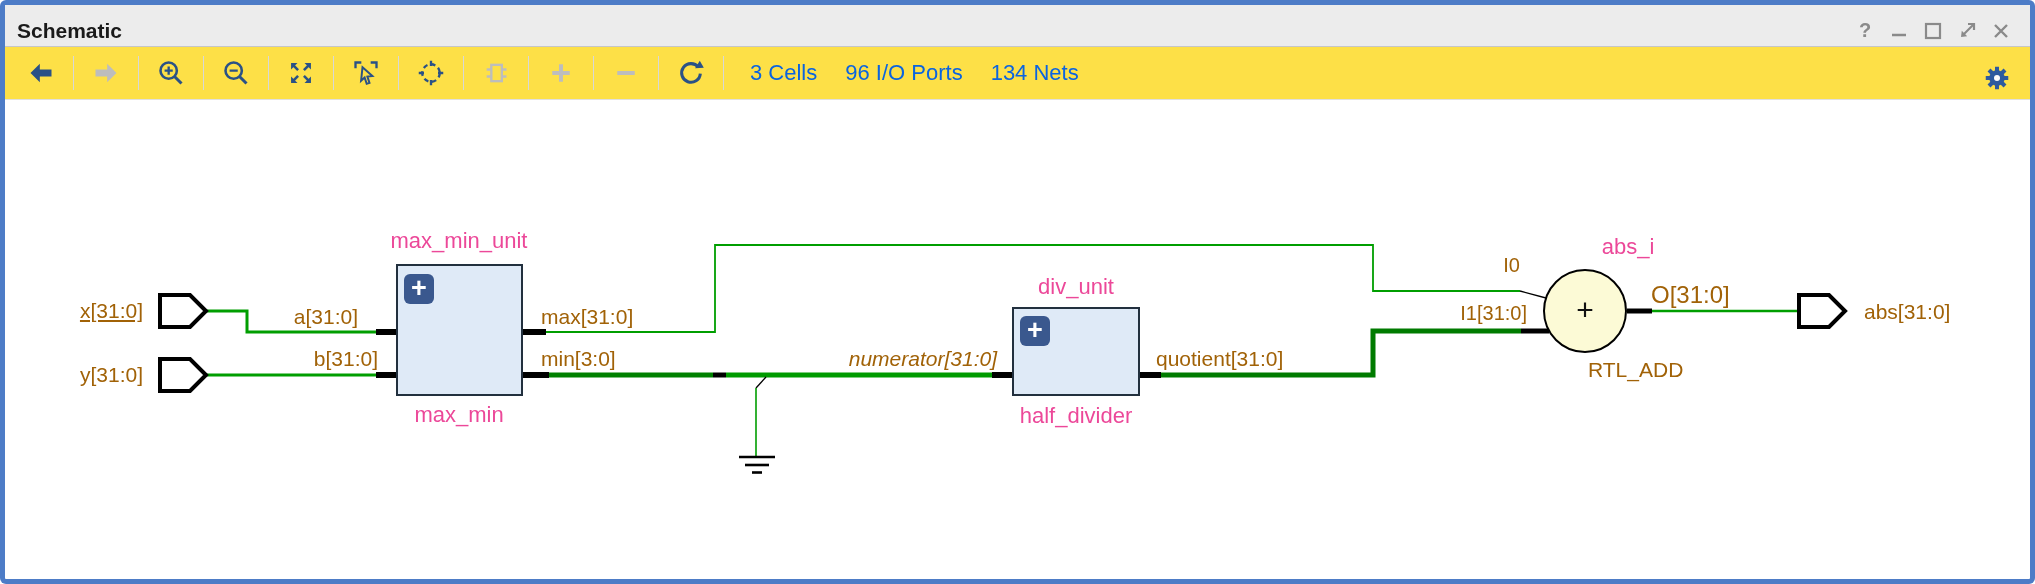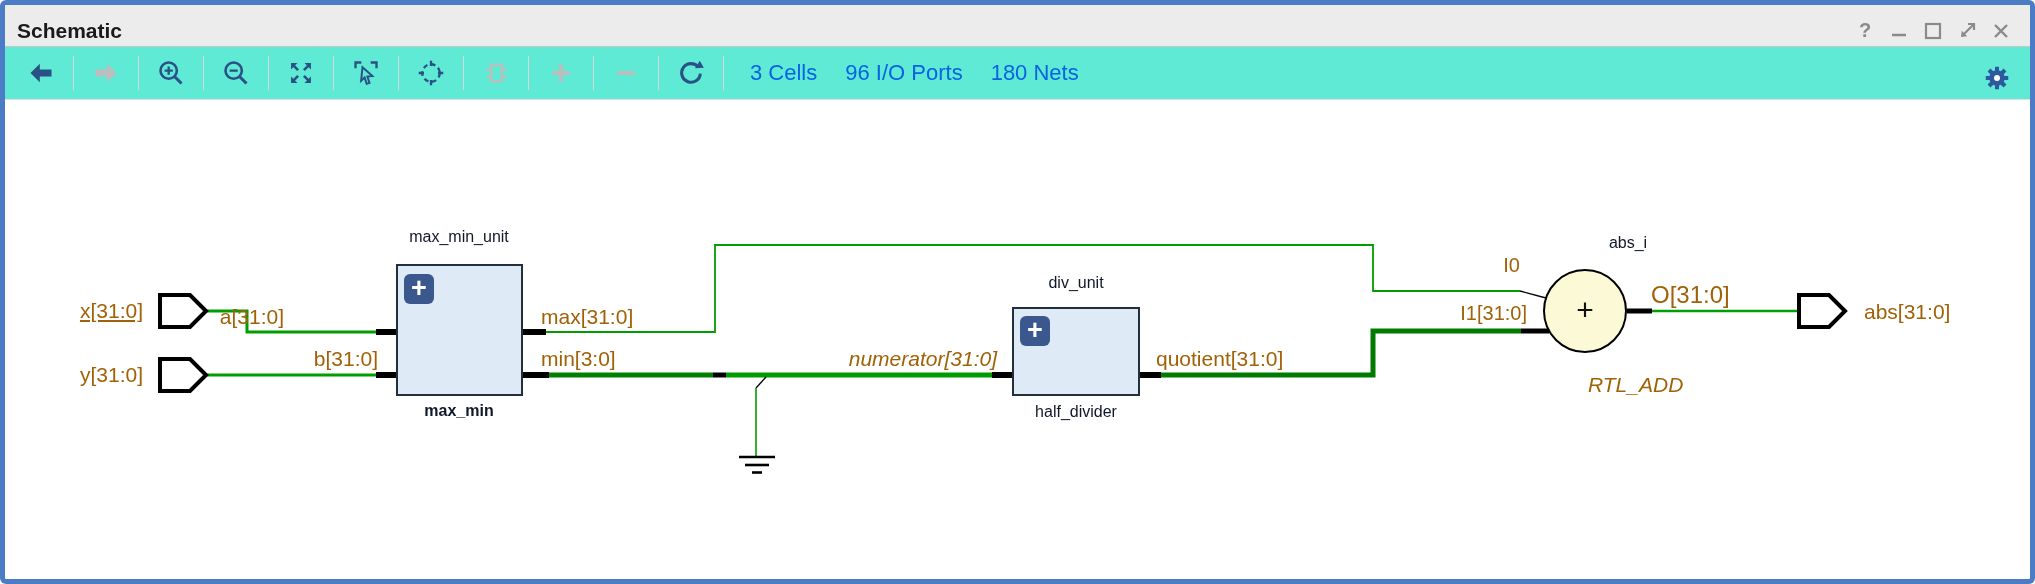--- a/index.html
+++ b/index.html
@@ -7,35 +7,35 @@
   .window{position:relative;width:2035px;height:584px;border-radius:6px;overflow:hidden;
           box-shadow:inset 0 0 0 5px #4d7cc7;background:#fff;box-sizing:border-box;}
   
   .titlebar{position:absolute;left:5px;right:5px;top:5px;height:51px;background:#ececec;
             display:flex;align-items:center;z-index:3;}
   .title{font-size:21px;font-weight:bold;color:#1a1a1a;padding-left:12px;}
   .wc-group{margin-left:auto;display:flex;align-items:center;padding-right:14px;gap:4px;}
   .wc{width:30px;height:28px;display:flex;align-items:center;justify-content:center;
       color:#8a8a8a;font-size:20px;font-weight:bold;cursor:default;}
   
-  .toolbar{position:absolute;left:5px;right:5px;top:46px;height:52px;background:#5eead4;
+  .toolbar{position:absolute;left:5px;right:5px;top:46px;height:52px;background:#fde047;
            border-top:1px solid #c6c6c6;border-bottom:1px solid #e0e0e0;
            display:flex;align-items:center;z-index:3;}
   .tbi{width:44px;height:44px;margin:0 10px;display:flex;align-items:center;justify-content:center;}
   .tbi:first-child{margin-left:14px;}
   .sep{width:1px;height:34px;background:#d8d8d8;flex:0 0 auto;}
   .tb-link{font-size:22px;color:#0a64e0;margin-left:28px;cursor:pointer;white-space:nowrap;}
   .tb-link:first-of-type{margin-left:26px;}
   .gear{margin-left:auto;margin-right:18px;margin-top:14px;}
   
   .stage{position:absolute;inset:0;z-index:1;}
   .stage svg.wires{position:absolute;left:0;top:0;}
   .lbl{position:absolute;font-size:21px;color:#a16207;white-space:nowrap;line-height:1.1;}
   .lbl.r{text-align:right;}
-  .cell-title{position:absolute;font-size:16px;color:#0f172a;white-space:nowrap;transform:translateX(-50%);}
+  .cell-title{position:absolute;font-size:22px;color:#ec4899;white-space:nowrap;transform:translateX(-50%);}
   .block{position:absolute;background:#dfeaf7;border:2px solid #22303e;box-sizing:border-box;}
   .expand-btn{position:absolute;left:6px;width:30px;height:30px;background:#3a588e;border-radius:6px;
               color:#fff;font-size:27px;font-weight:bold;line-height:28px;text-align:center;cursor:pointer;}
   .op-plus{position:absolute;left:1568px;top:293px;width:34px;text-align:center;
            font-size:30px;color:#111;}
 </style>
 </head>
 <body>
 
 <div class="window">
@@ -83,27 +83,27 @@
 
     <div class="block" style="left:396px;top:264px;width:127px;height:132px;">
       <div class="expand-btn" style="top:8px;">+</div>
     </div>
     <div class="block" style="left:1012px;top:307px;width:128px;height:89px;">
       <div class="expand-btn" style="top:7px;">+</div>
     </div>
     <div class="op-plus">+</div>
 
     <div class="cell-title" style="left:459px;top:228px;">max_min_unit</div>
-    <div class="cell-title" style="left:459px;top:402px;font-weight:bold;">max_min</div>
+    <div class="cell-title" style="left:459px;top:402px;">max_min</div>
     <div class="cell-title" style="left:1076px;top:274px;">div_unit</div>
     <div class="cell-title" style="left:1076px;top:403px;">half_divider</div>
     <div class="cell-title" style="left:1628px;top:234px;">abs_i</div>
-    <div class="lbl" style="left:1588px;top:373px;font-style:italic;">RTL_ADD</div>
-
-    <div class="lbl r" style="right:1751px;top:305px;">a[31:0]</div>
+    <div class="lbl" style="left:1588px;top:358px;">RTL_ADD</div>
+
+    <div class="lbl r" style="right:1677px;top:305px;">a[31:0]</div>
     <div class="lbl r" style="right:1657px;top:347px;margin-left:44px;">b[31:0]</div>
     <div class="lbl" style="left:541px;top:305px;">max[31:0]</div>
     <div class="lbl" style="left:541px;top:347px;">min[3:0]</div>
     <div class="lbl r" style="right:1038px;top:347px;font-style:italic;">numerator[31:0]</div>
     <div class="lbl" style="left:1156px;top:347px;">quotient[31:0]</div>
     <div class="lbl r" style="right:515px;top:254px;font-size:20px;">I0</div>
     <div class="lbl r" style="right:508px;top:302px;font-size:20px;">I1[31:0]</div>
     <div class="lbl" style="left:1651px;top:282px;font-size:24px;">O[31:0]</div>
 
     <div class="lbl r" style="right:1892px;top:299px;text-decoration:underline;">x[31:0]</div>
@@ -223,21 +223,21 @@
     <div class="tbi">
       <svg width="28" height="28" viewBox="0 0 24 24">
         <path d="M18.3 7 A8 8 0 1 0 20 12.5" fill="none" stroke="#2a5186" stroke-width="2.6"></path>
         <path d="M19.5 1.5 L23 7.5 L15.5 8 Z" fill="#2a5186"></path>
       </svg>
     </div>
     <div class="sep"></div>
 
     <span class="tb-link">3 Cells</span>
     <span class="tb-link">96 I/O Ports</span>
-    <span class="tb-link">180 Nets</span>
+    <span class="tb-link">134 Nets</span>
 
     <div class="gear">
       <svg width="30" height="30" viewBox="0 0 24 24">
         <g stroke="#2d5a9e" stroke-width="3.2">
           <path d="M12 3 V21"></path>
             <path d="M3 12 H21"></path>
           <path d="M5.6 5.6 L18.4 18.4"></path>
             <path d="M18.4 5.6 L5.6 18.4"></path>
         </g>
         <circle cx="12" cy="12" r="6.2" fill="#2d5a9e"></circle>

